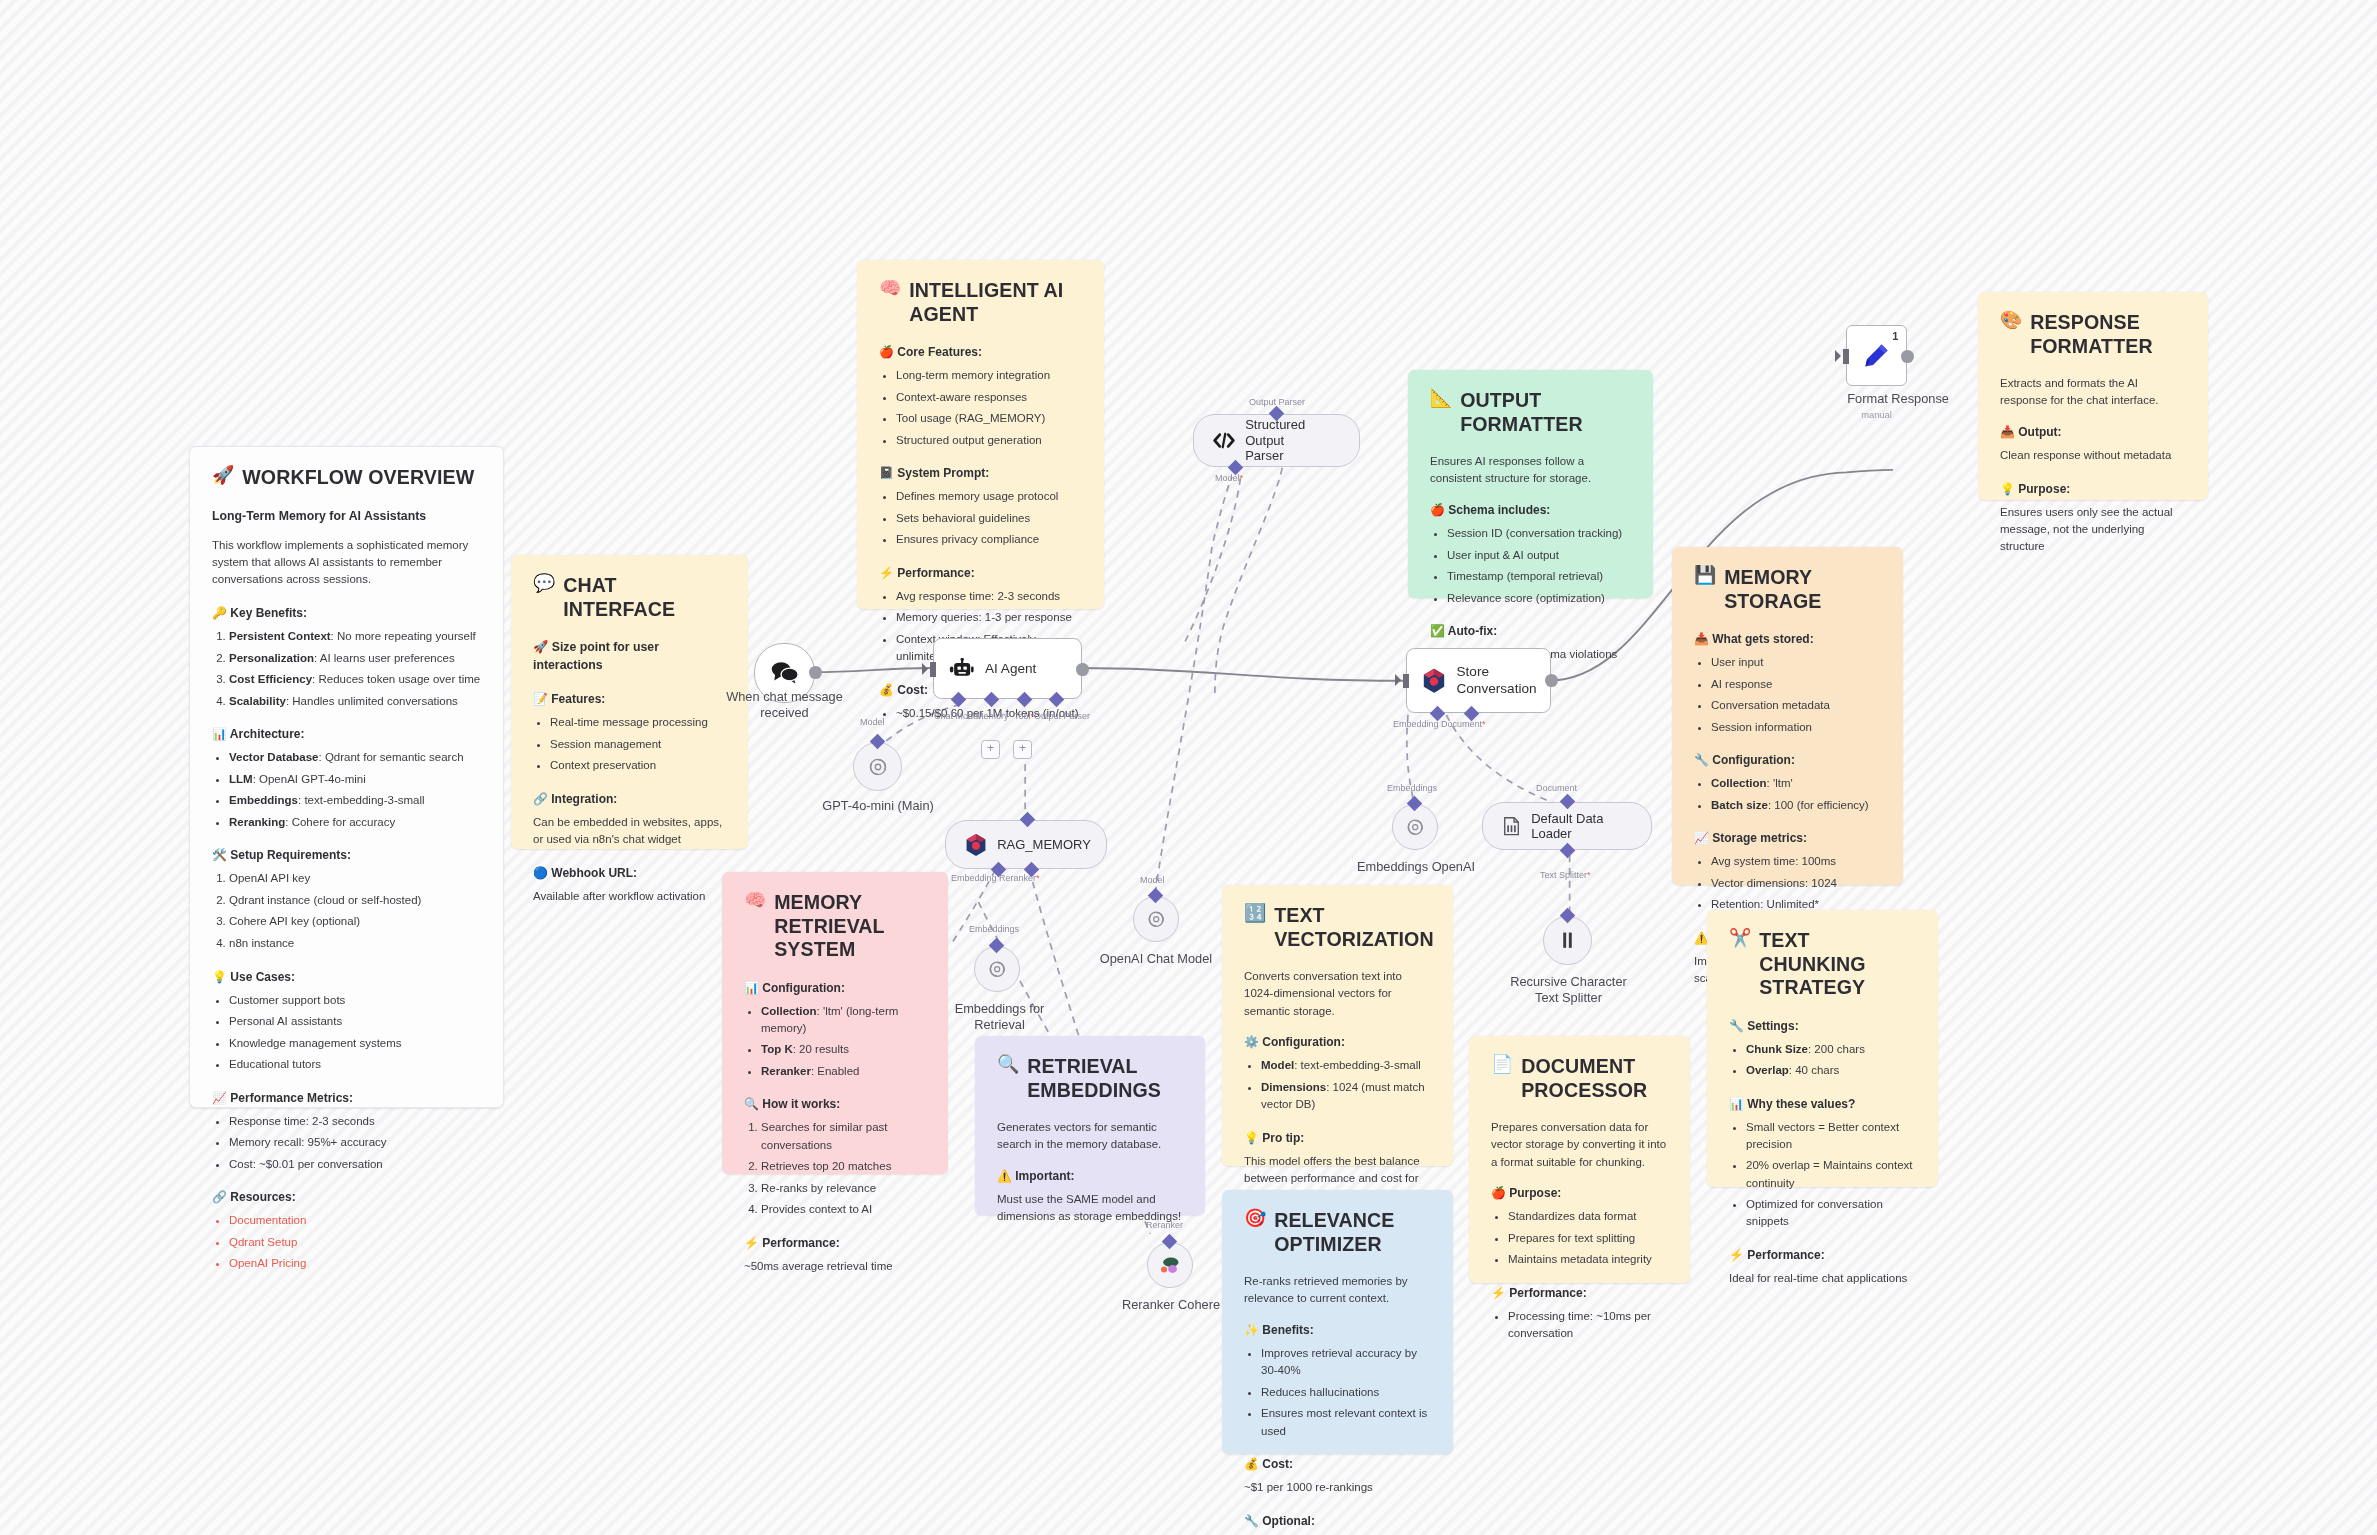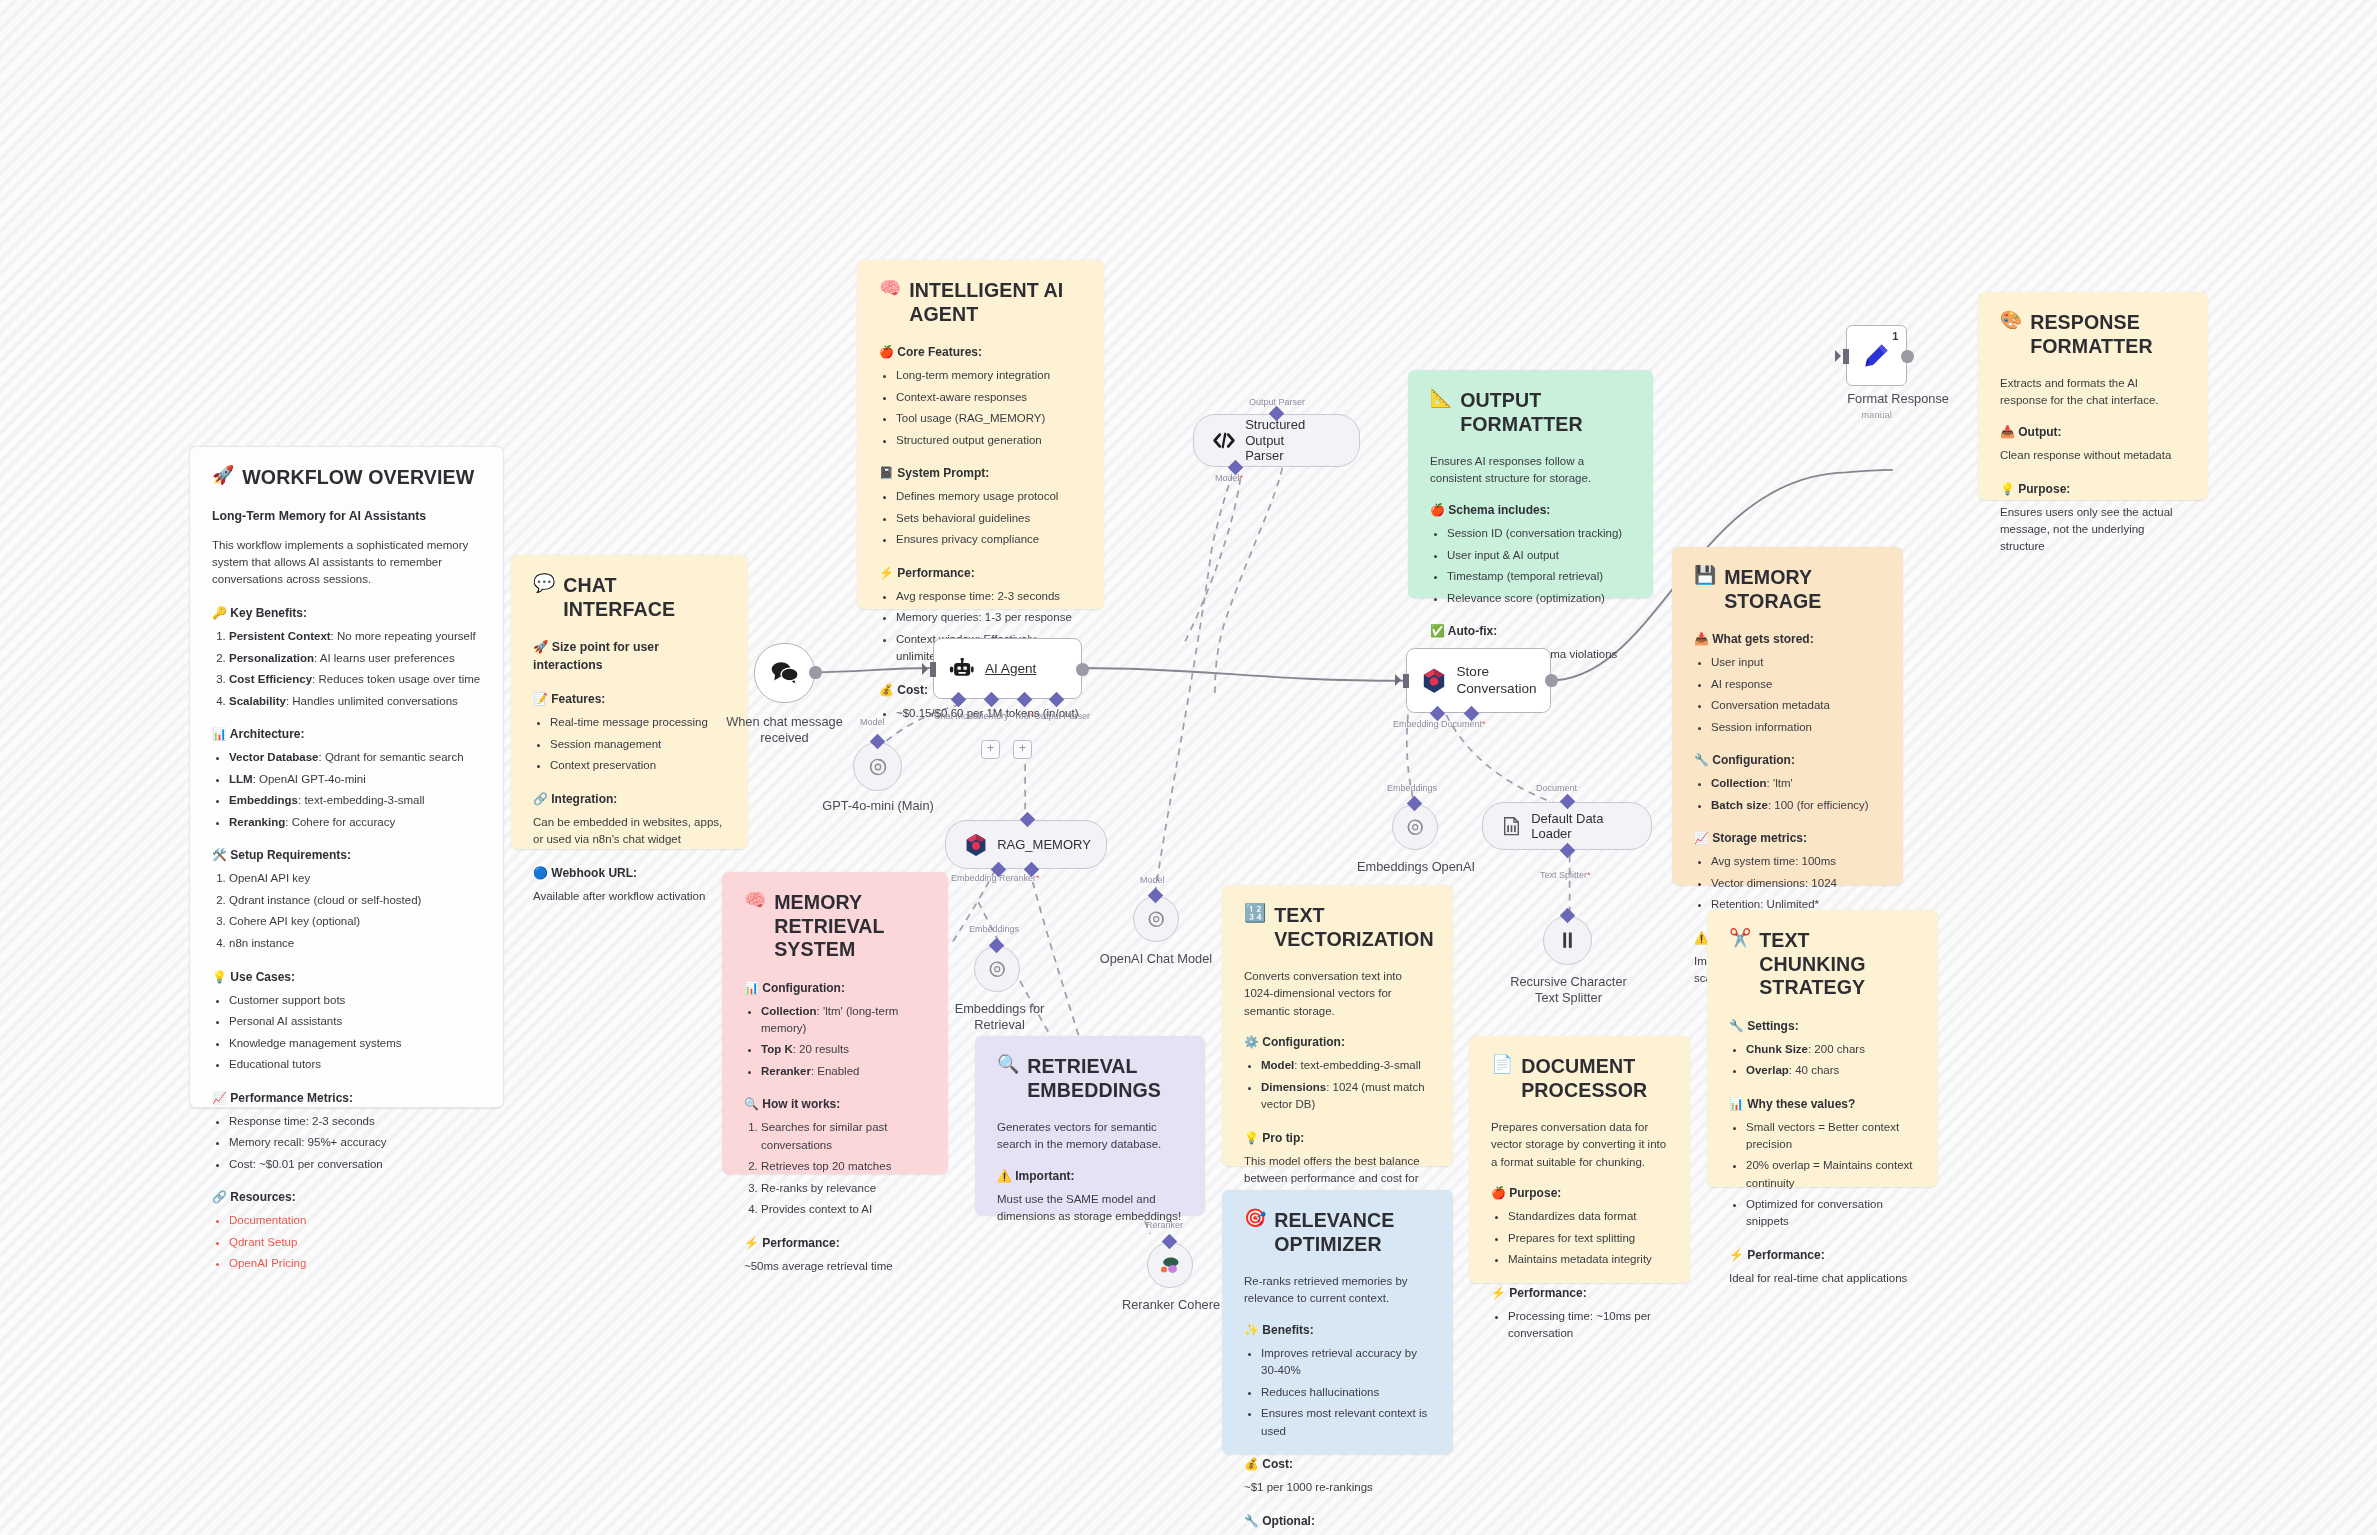--- a/index.html
+++ b/index.html
@@ -467,25 +467,25 @@
         <svg class="icon-svg" width="29" height="25.5" viewBox="0 0 34 30">
           <ellipse cx="13" cy="11" rx="11" ry="8.5" fill="#1d1d20"></ellipse>
           <path d="M6,17 L5,24 L13,19 Z" fill="#1d1d20"></path>
           <ellipse cx="23" cy="17" rx="10" ry="7.5" fill="#1d1d20" stroke="#fff" stroke-width="1.6"></ellipse>
           <path d="M29,23 L31,29 L24,25 Z" fill="#1d1d20" stroke="#fff" stroke-width="1.2"></path>
         </svg>
       </span>
     </div>
     <div class="port-dot" style="left:55px; top:23px;"></div>
   </div>
-  <div class="node-label" style="left:724px; top:714px; width:121px;">When chat message
+  <div class="node-label" style="left:724px; top:689px; width:121px;">When chat message
 received</div>
 
   <div class="node" style="left:933px; top:638px;">
-    <div class="node-box" style="width:149px; height:61px;text-decoration:underline;">
+    <div class="node-box" style="width:149px; height:61px;">
       <span>
         <svg class="icon-svg" width="25.5" height="22" viewBox="0 0 30 26">
           <rect x="6" y="6" width="19" height="15" rx="3.5" fill="#1d1d20"></rect>
           <rect x="10" y="10" width="4" height="4" rx="1" fill="#fff"></rect>
           <rect x="17" y="10" width="4" height="4" rx="1" fill="#fff"></rect>
           <rect x="11" y="16.5" width="9" height="2" rx="1" fill="#fff"></rect>
           <rect x="14.2" y="1.5" width="2.6" height="4.5" fill="#1d1d20"></rect>
           <circle cx="15.5" cy="1.5" r="1.9" fill="#1d1d20"></circle>
           <rect x="1" y="10" width="4" height="7" rx="2" fill="#1d1d20"></rect>
           <rect x="26" y="10" width="3" height="7" rx="1.5" fill="#1d1d20"></rect>

